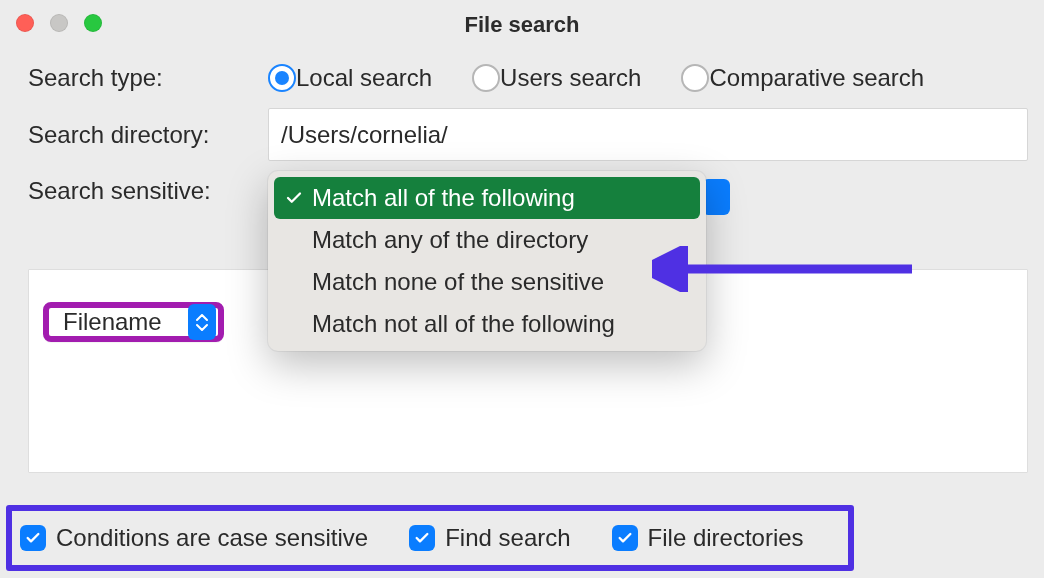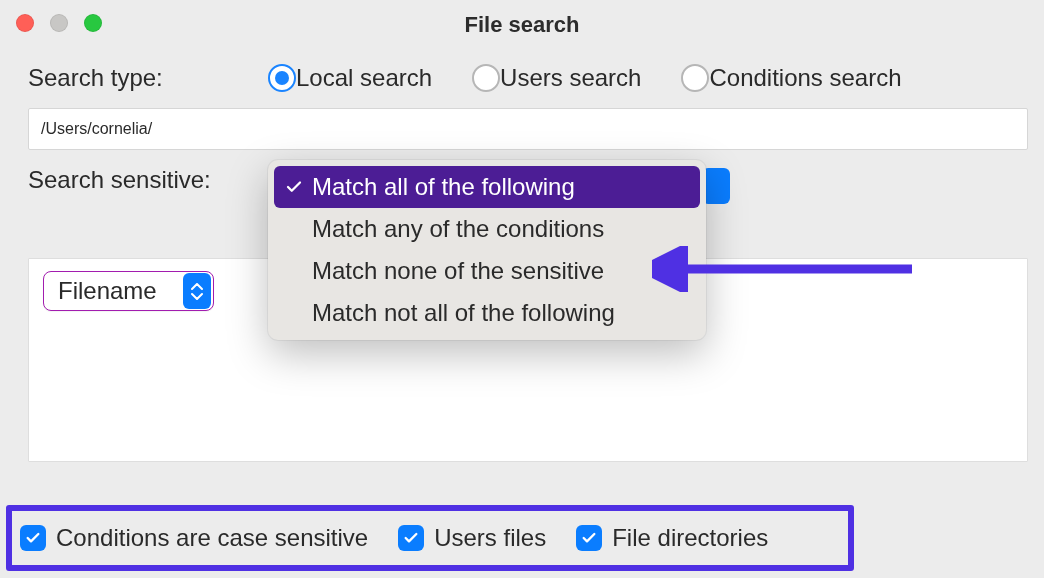--- a/index.html
+++ b/index.html
@@ -86,26 +86,26 @@
       background: #fff;
     }
     .radio-dot {
       width: 14px;
       height: 14px;
       border-radius: 50%;
       background: #1a84ff;
     }
     .text-input {
       flex: 1;
-      height: 42px;
+      height: 53px;
       background: #fff;
       border: 1px solid #d6d6d6;
       border-radius: 2px;
       padding: 0 12px;
-      font-size: 16px;
+      font-size: 24px;
       color: #2a2a2a;
     }
     .conditions-row {
       display: flex;
       align-items: center;
       position: relative;
     }
     .dropdown-bg-hint {
       position: absolute;
       left: 674px;
@@ -130,21 +130,21 @@
       display: flex;
       align-items: center;
       padding: 7px 14px 7px 10px;
       font-size: 24px;
       color: #2a2a2a;
       border-radius: 6px;
       cursor: pointer;
       gap: 8px;
     }
     .dropdown-item.selected {
-      background: #4c1d95;
+      background: #15803d;
       color: #fff;
     }
     .check-icon {
       width: 20px;
       height: 20px;
       display: inline-flex;
       align-items: center;
       justify-content: center;
       flex-shrink: 0;
     }
@@ -156,27 +156,28 @@
       background: #fff;
       border: 1px solid #dedede;
       border-radius: 1px;
       height: 204px;
       padding: 12px 14px;
     }
     .filter-select {
       display: inline-flex;
       align-items: center;
       background: #fff;
-      border: 1px solid #a21caf;
+      border: 6px solid #a21caf;
       border-radius: 8px;
       height: 40px;
       padding-left: 14px;
       gap: 24px;
       box-shadow: 0 1px 1px rgba(0,0,0,0.05);
       cursor: pointer;
+      margin-top: 20px;
     }
     .filter-select-label {
       font-size: 24px;
       color: #2a2a2a;
     }
     .filter-select-chev {
       width: 28px;
       height: 36px;
       background: #0a7dff;
       border-radius: 6px;
@@ -186,21 +187,21 @@
       justify-content: center;
       gap: 1px;
       margin: 2px;
     }
     .bottom-options {
       position: absolute;
       left: 8px;
       bottom: 12px;
       display: flex;
       align-items: center;
-      gap: 30px;
+      gap: 41px;
       padding: 14px 14px 14px 12px;
     }
     .highlight-box {
       position: absolute;
       left: 6px;
       bottom: 7px;
       width: 848px;
       height: 66px;
       border: 6px solid #4f30e3;
       border-radius: 3px;
@@ -255,45 +256,46 @@
             <div class="radio-dot"></div>
           </div>
         <span>Local search</span>
       </div>
       <div class="radio-item">
         <div class="radio-ring"></div>
         <span>Users search</span>
       </div>
       <div class="radio-item">
         <div class="radio-ring"></div>
-        <span>Conditions search</span>
+        <span>Comparative search</span>
       </div>
     </div>
   </div>
 
   <div class="row">
+    <div class="label">Search directory:</div>
     <input class="text-input" type="text" value="/Users/cornelia/" style="">
   </div>
 
   <div class="row conditions-row">
     <div class="label">Search sensitive:</div>
     <div class="dropdown-bg-hint"></div>
 
     <div class="dropdown-menu">
       <div class="dropdown-item selected">
         <span class="check-icon">
           <svg width="18" height="18" viewBox="0 0 24 24" fill="none">
               <path d="M4 12l5 5L20 6" stroke="#fff" stroke-width="3" stroke-linecap="round" stroke-linejoin="round"></path>
             </svg>
         </span>
         <span>Match all of the following</span>
       </div>
       <div class="dropdown-item">
         <span class="check-icon"></span>
-        <span>Match any of the conditions</span>
+        <span>Match any of the directory</span>
       </div>
       <div class="dropdown-item">
         <span class="check-icon"></span>
         <span>Match none of the sensitive</span>
       </div>
       <div class="dropdown-item">
         <span class="check-icon"></span>
         <span>Match not all of the following</span>
       </div>
     </div>
@@ -334,21 +336,21 @@
         </svg>
     </div>
     <span>Conditions are case sensitive</span>
   </div>
   <div class="checkbox-item">
     <div class="checkbox-box">
       <svg width="16" height="16" viewBox="0 0 24 24" fill="none">
           <path d="M4 12l5 5L20 6" stroke="#fff" stroke-width="3.5" stroke-linecap="round" stroke-linejoin="round"></path>
         </svg>
     </div>
-    <span>Users files</span>
+    <span>Find search</span>
   </div>
   <div class="checkbox-item">
     <div class="checkbox-box">
       <svg width="16" height="16" viewBox="0 0 24 24" fill="none">
           <path d="M4 12l5 5L20 6" stroke="#fff" stroke-width="3.5" stroke-linecap="round" stroke-linejoin="round"></path>
         </svg>
     </div>
     <span>File directories</span>
   </div>
 </div>

